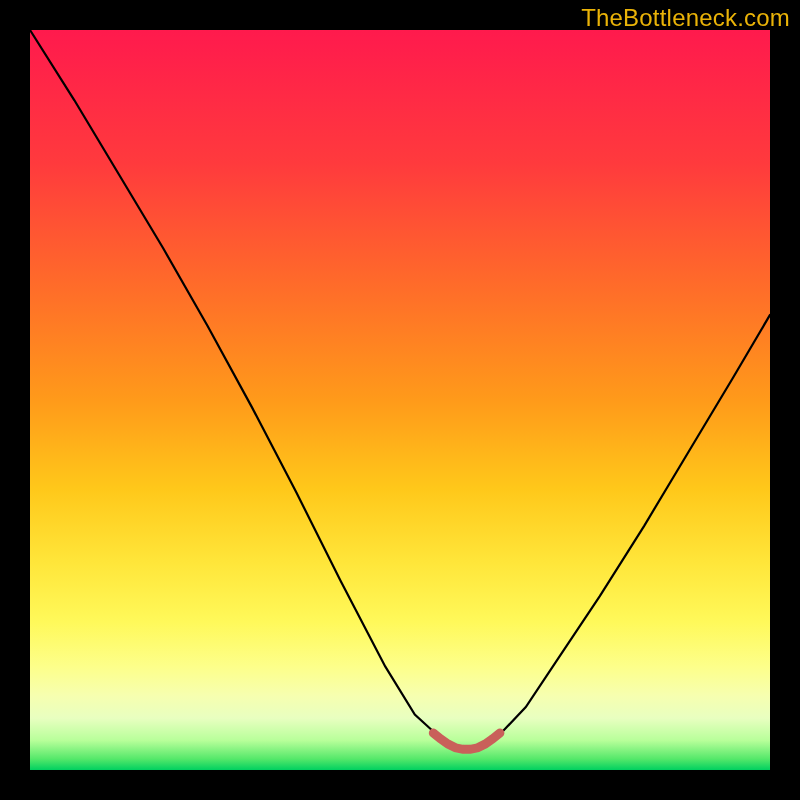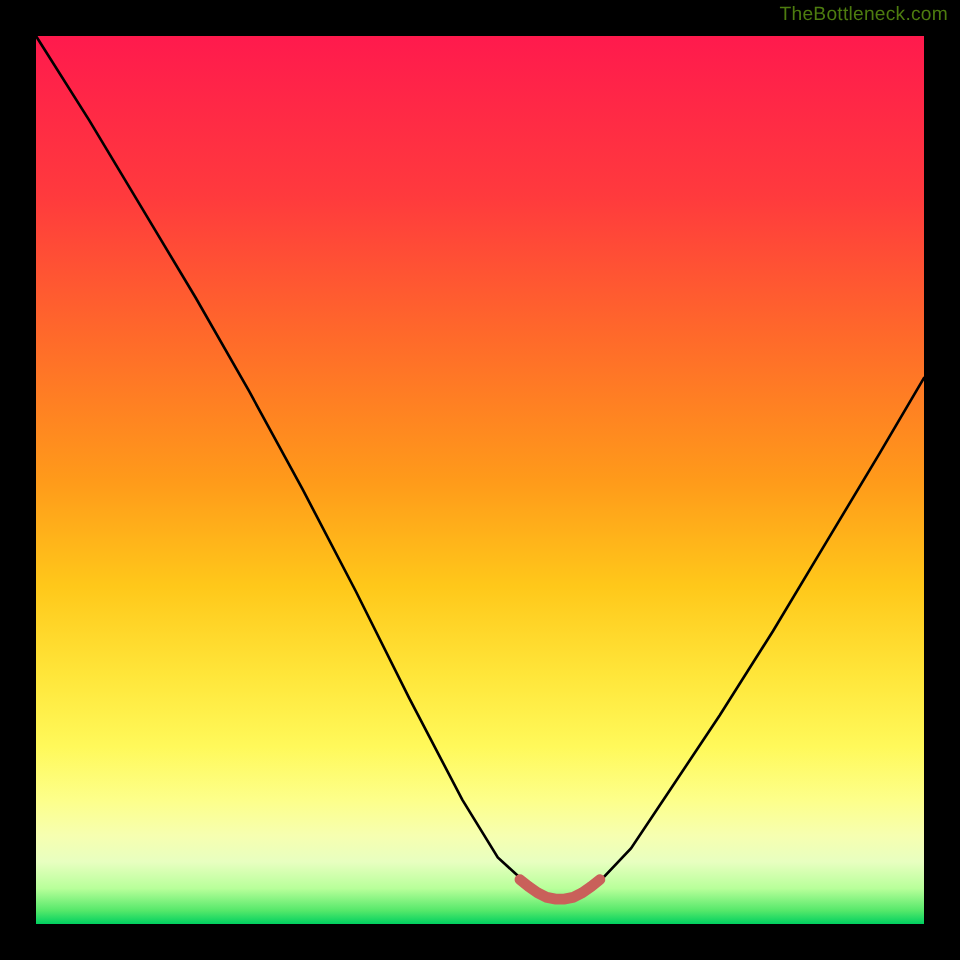--- a/index.html
+++ b/index.html
@@ -39,22 +39,22 @@
         #e8ffc0 93%,
         #b8ff9a 96%,
         #55e86a 98.5%,
         #00d060 100%
       );
   }
   .watermark {
     position: absolute;
     top: 4px;
     right: 10px;
-    color: #4d7c0f;
-    font-size: 16px;
+    color: #eab308;
+    font-size: 24px;
     letter-spacing: 0.2px;
     user-select: none;
   }
   svg.curve {
     position: absolute;
     left: 0;
     top: 0;
     width: 740px;
     height: 740px;
     overflow: visible;

